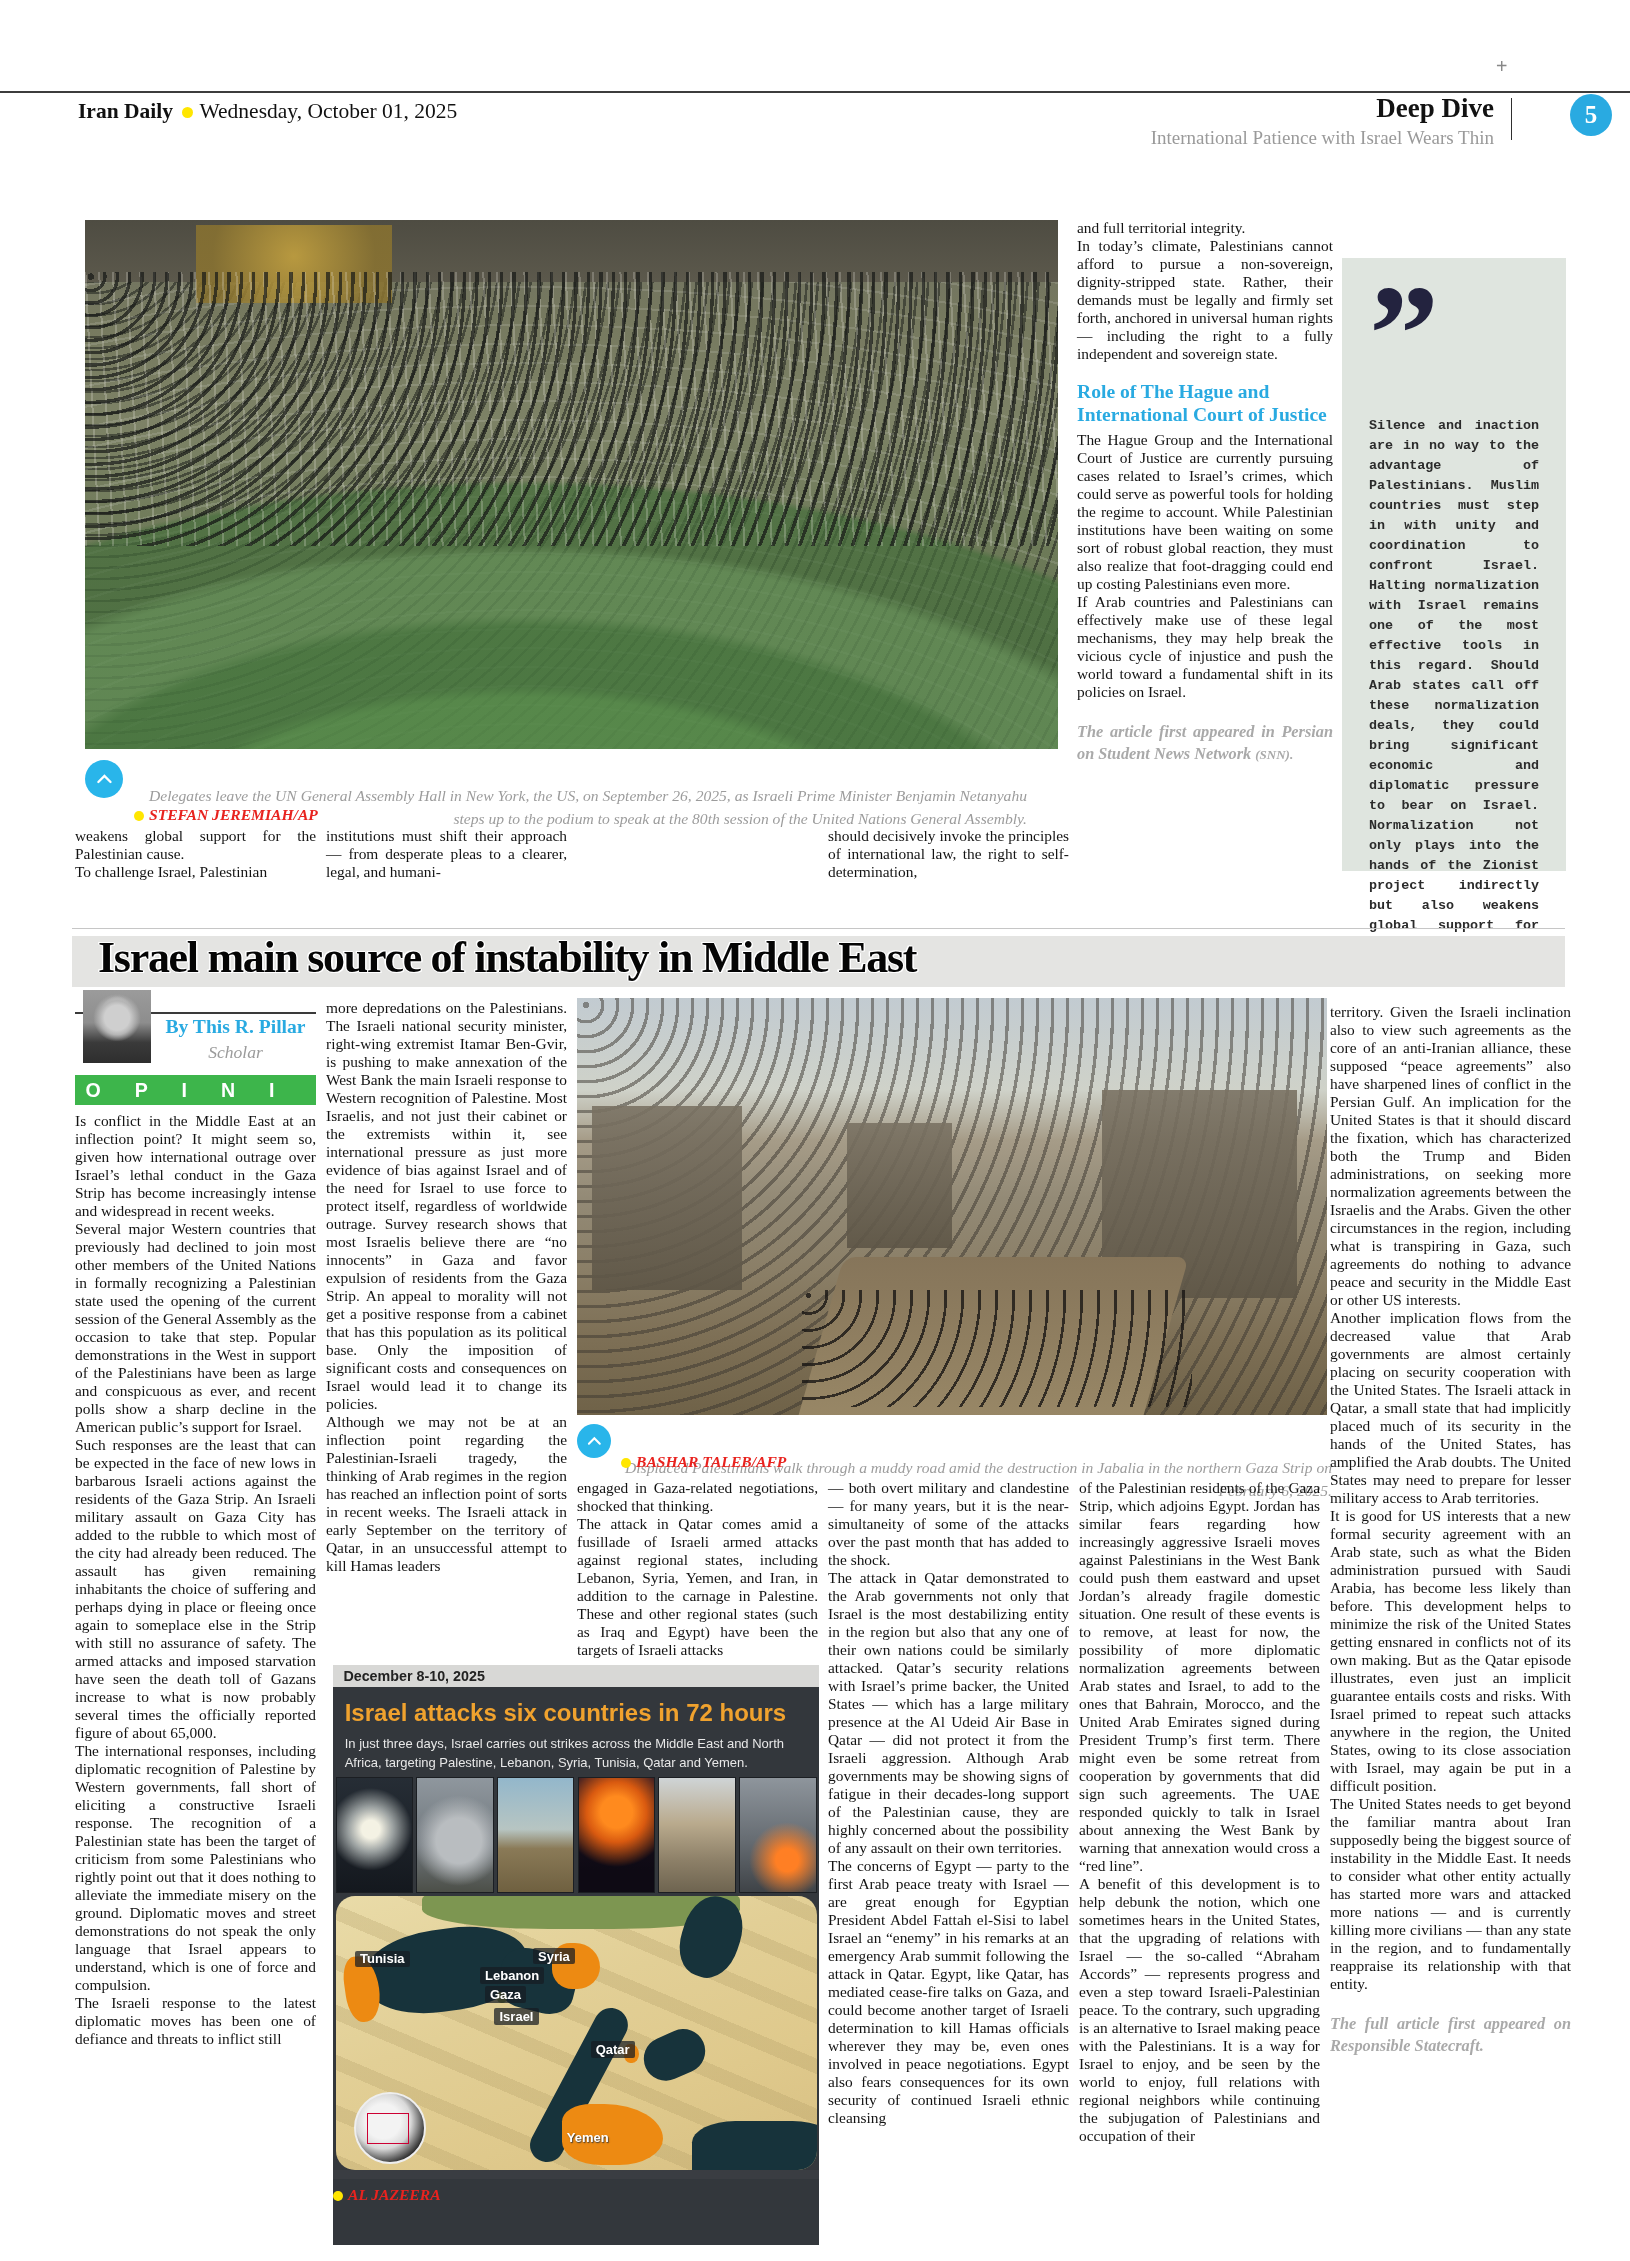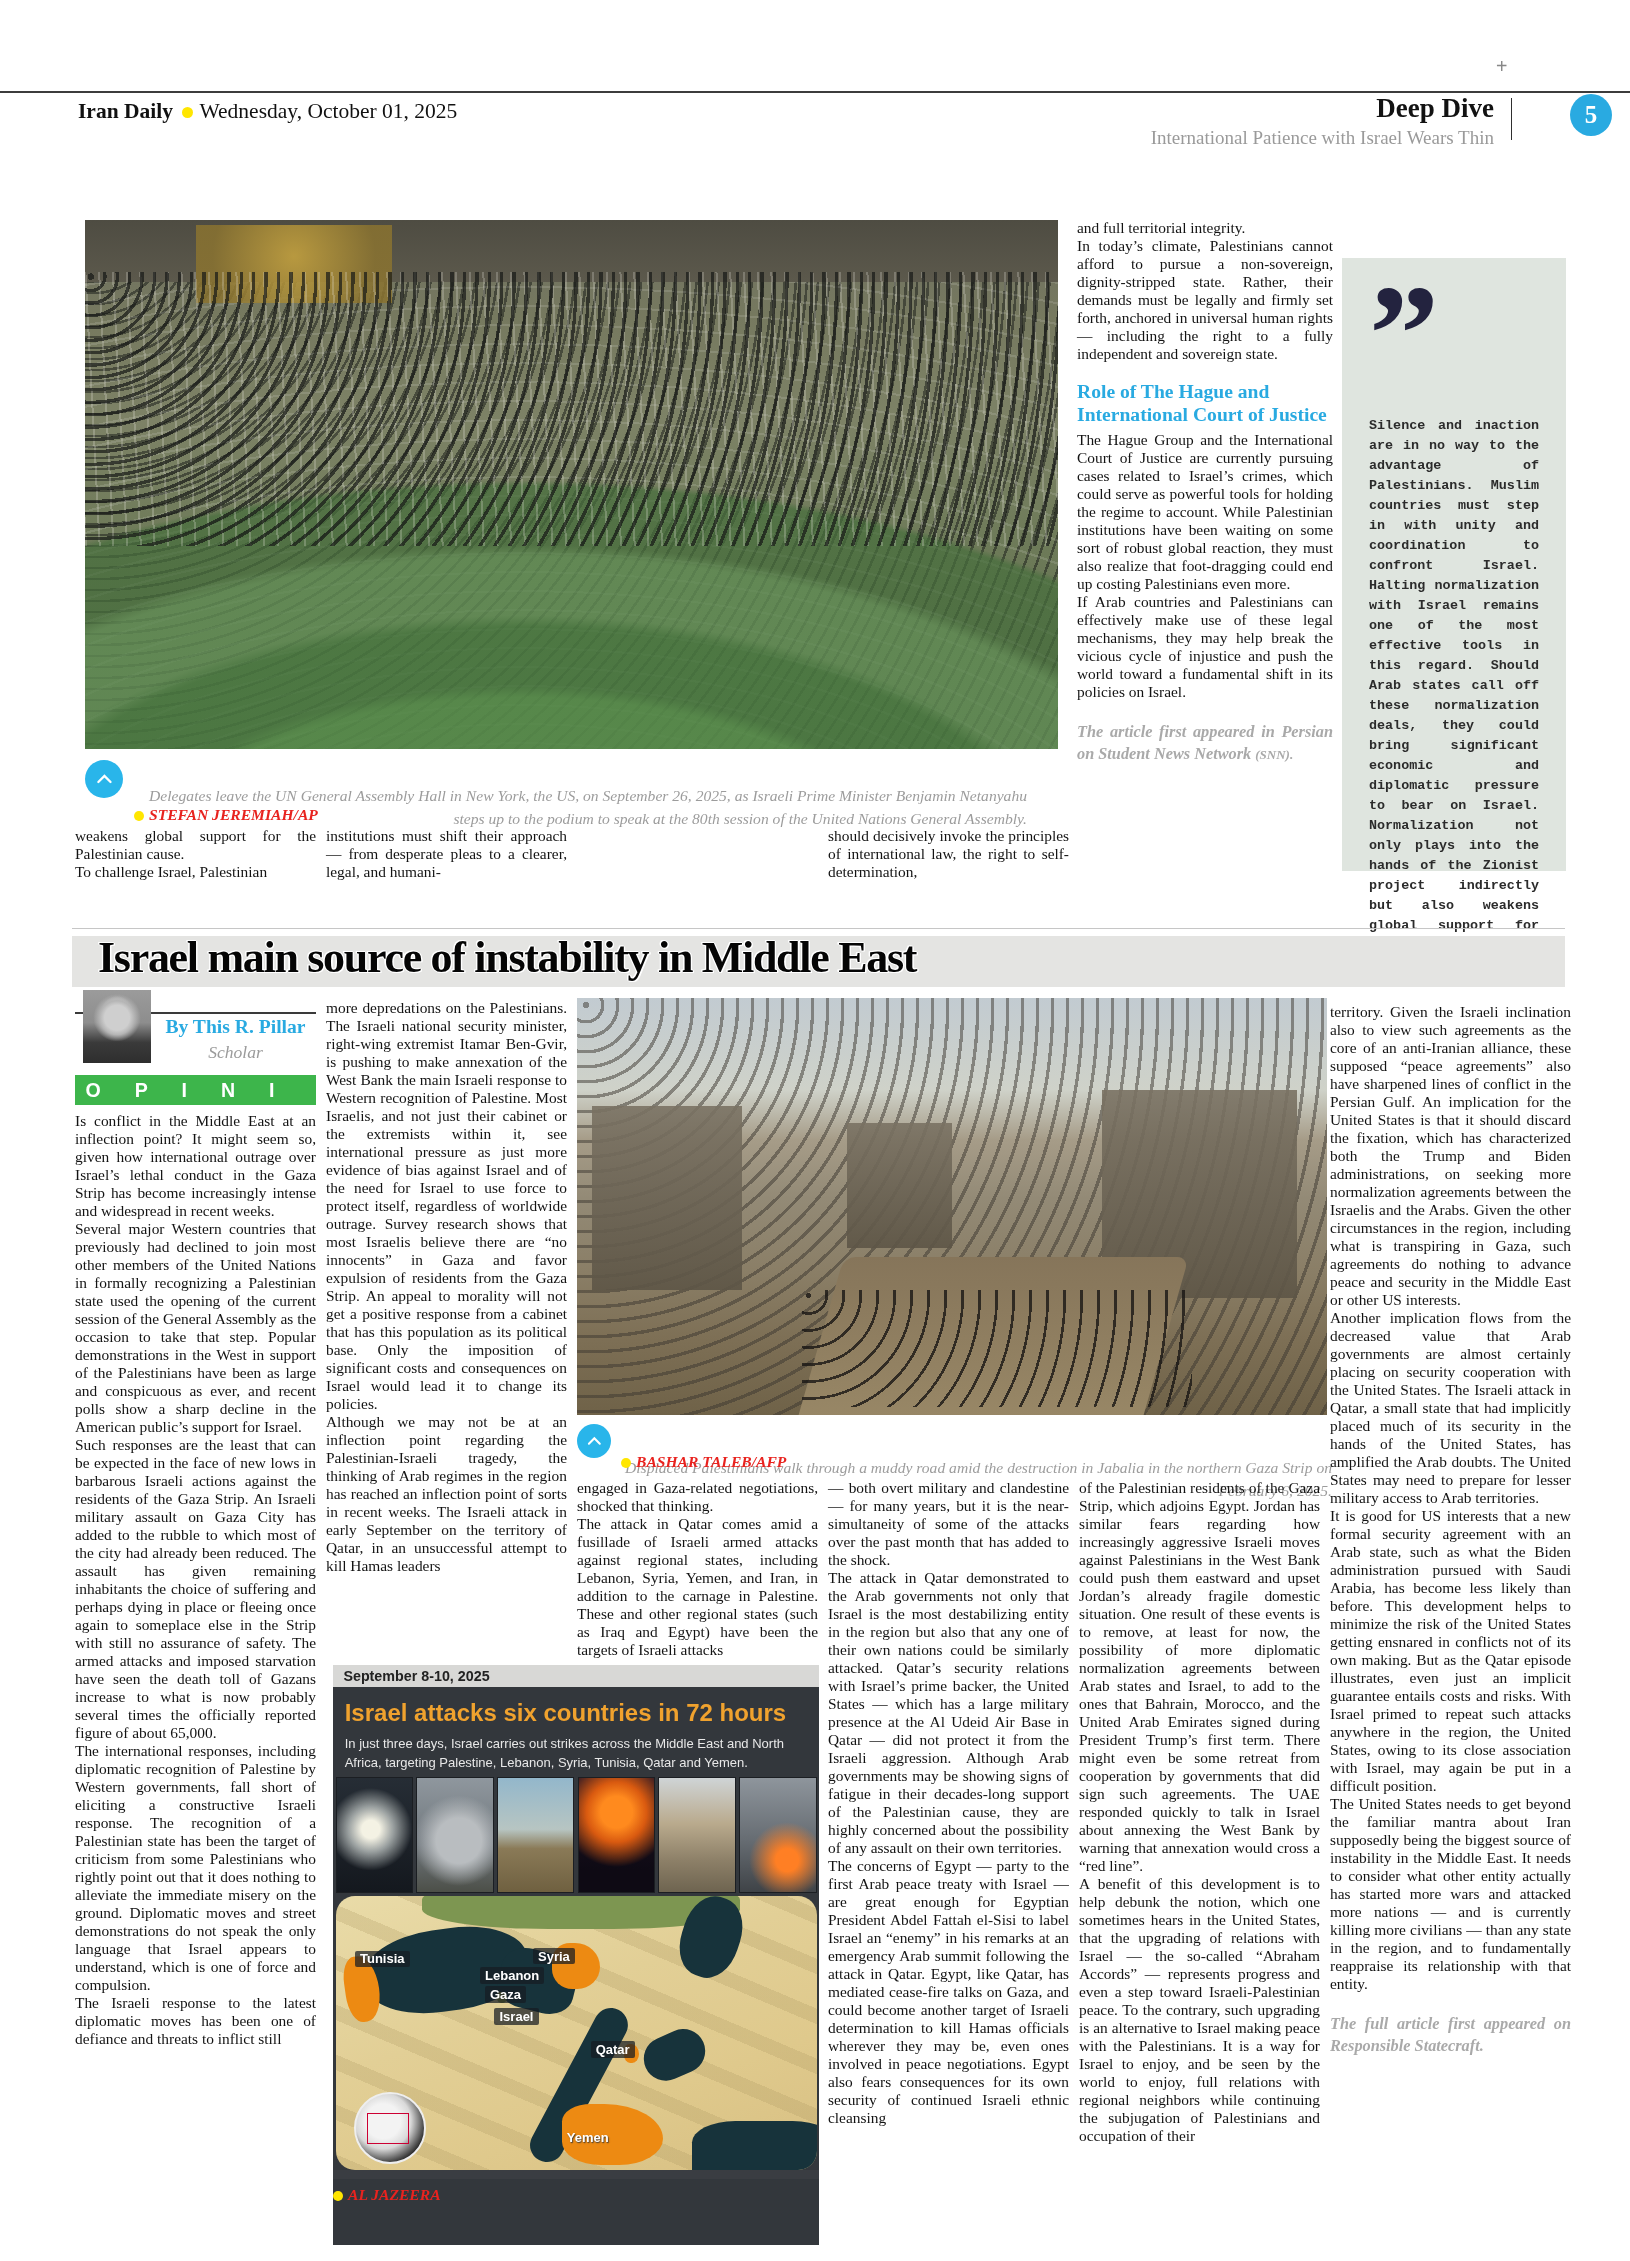--- a/index.html
+++ b/index.html
@@ -240,21 +240,21 @@
         <p>territory. Given the Israeli inclination also to view such agreements as the core of an anti-Iranian alliance, these supposed “peace agreements” also have sharpened lines of conflict in the Persian Gulf. An implication for the United States is that it should discard the fixation, which has characterized both the Trump and Biden administrations, on seeking more normalization agreements between the Israelis and the Arabs. Given the other circumstances in the region, including what is transpiring in Gaza, such agreements do nothing to advance peace and security in the Middle East or other US interests.</p>
         <p>Another implication flows from the decreased value that Arab governments are almost certainly placing on security cooperation with the United States. The Israeli attack in Qatar, a small state that had implicitly placed much of its security in the hands of the United States, has amplified the Arab doubts. The United States may need to prepare for lesser military access to Arab territories.</p>
         <p>It is good for US interests that a new formal security agreement with an Arab state, such as what the Biden administration pursued with Saudi Arabia, has become less likely than before. This development helps to minimize the risk of the United States getting ensnared in conflicts not of its own making. But as the Qatar episode illustrates, even just an implicit guarantee entails costs and risks. With Israel primed to repeat such attacks anywhere in the region, the United States, owing to its close association with Israel, may again be put in a difficult position.</p>
         <p>The United States needs to get beyond the familiar mantra about Iran supposedly being the biggest source of instability in the Middle East. It needs to consider what other entity actually has started more wars and attacked more nations — and is currently killing more civilians — than any state in the region, and to fundamentally reappraise its relationship with that entity.</p>
       </div>
     <div class="src-note">The full article first appeared on Responsible Statecraft.</div>
   </div>
 
   <div class="abs info">
     <div class="dark"></div>
-    <div class="dateband">September 8-10, 2025</div>
+    <div class="dateband">December 8-10, 2025</div>
     <div class="ititle">Israel attacks six countries in 72 hours</div>
     <div class="isub">In just three days, Israel carries out strikes across the Middle East and North Africa, targeting Palestine, Lebanon, Syria, Tunisia, Qatar and Yemen.</div>
     <div class="thumbs">
       <div class="t1"></div>
       <div class="t2"></div>
       <div class="t3"></div>
       <div class="t4"></div>
       <div class="t5"></div>
       <div class="t6"></div>
     </div>

